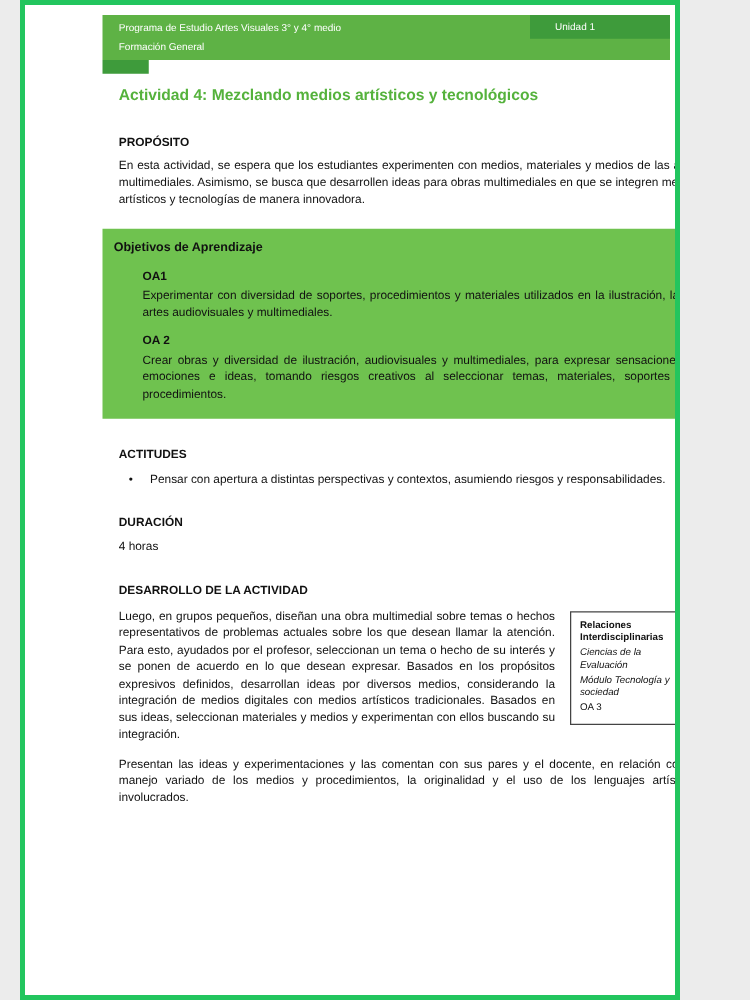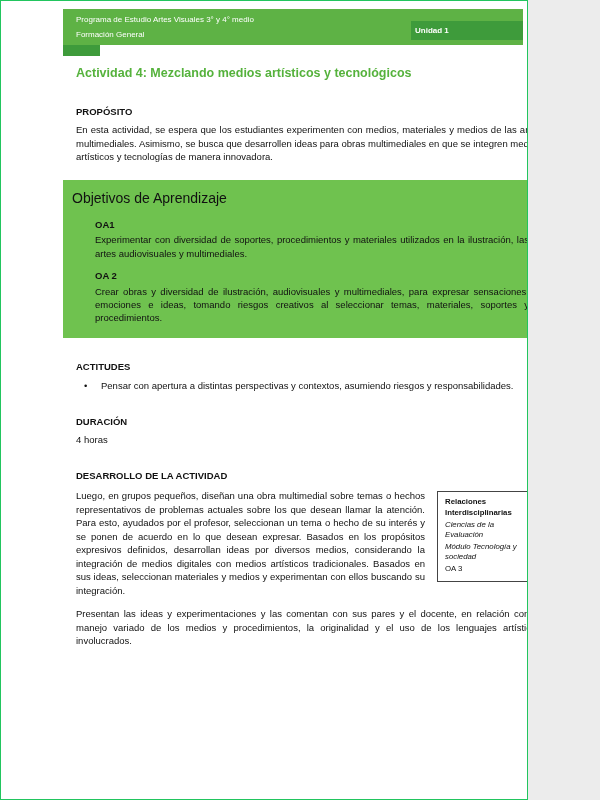--- a/index.html
+++ b/index.html
@@ -1,35 +1,36 @@
 <!DOCTYPE html>
 <html style="--green: #5EB245; --dark-green: #3E9B3B; --box-green: #6FC24F; --title-green: #55B23C; --text: #111111;"><head>
 <meta charset="utf-8">
 <style>
   * { margin:0; padding:0; box-sizing:border-box; }
   html,body { width:600px; height:800px; }
   body { font-family:"Liberation Sans", sans-serif; background:#ececec; }
 
   .page {
     position:relative; width:528px; height:800px;
-    background:#ffffff; overflow:hidden; border:1px solid #22c55e;
+    background:#ffffff; overflow:hidden; border:4px solid #22c55e;
     color:var(--text,#111111);
+    margin-left:16px;
   }
 
   
   .header-band {
     position:absolute; left:62px; right:4px; top:8px; height:36px;
     background:var(--green,#5EB245); color:#fff;
   }
   .hdr-line1 { position:absolute; left:13px; top:6px;  font-size:8px; }
   .hdr-line2 { position:absolute; left:13px; top:21px; font-size:8px; }
   .unit-chip {
-    position:absolute; right:0; top:12px; width:112px; height:19px;
+    position:absolute; right:0; top:0; width:112px; height:19px;
     background:var(--dark-green,#3E9B3B); color:#fff; font-size:8px;
-    display:flex; align-items:center; padding-left:4px;font-weight:bold;
+    display:flex; align-items:center; padding-left:20px;
   }
   .hdr-tab {
     position:absolute; left:62px; top:44px; width:37px; height:11px;
     background:var(--dark-green,#3E9B3B);
   }
 
   
   .content {
     position:absolute; left:75px; top:60px; width:465px;
     font-size:9.5px; line-height:1.42;
@@ -39,21 +40,21 @@
     font-size:12.5px; font-weight:bold; margin-top:4px;
   }
   .sec { font-size:9.5px; font-weight:bold; margin-top:22px; }
   .body-p { text-align:justify; margin-top:5px; }
 
   .oa-box {
     margin-top:16px; margin-left:-13px; width:478px;
     background:var(--box-green,#6FC24F);
     padding:9px 12px 13px 9px;
   }
-  .oa-heading { font-weight:normal; font-size:14px; }
+  .oa-heading { font-weight:bold; font-size:10px; }
   .oa-item { margin:9px 0 0 23px; }
   .oa-label { font-weight:bold; }
   .oa-text { text-align:justify; margin-top:2px; }
 
   .bullet-row { display:flex; margin-top:6px; padding-left:8px; }
   .bullet { width:17px; flex:none; }
   .bullet-text { flex:1; }
 
   .duracion-value { margin-top:5px; }
 

